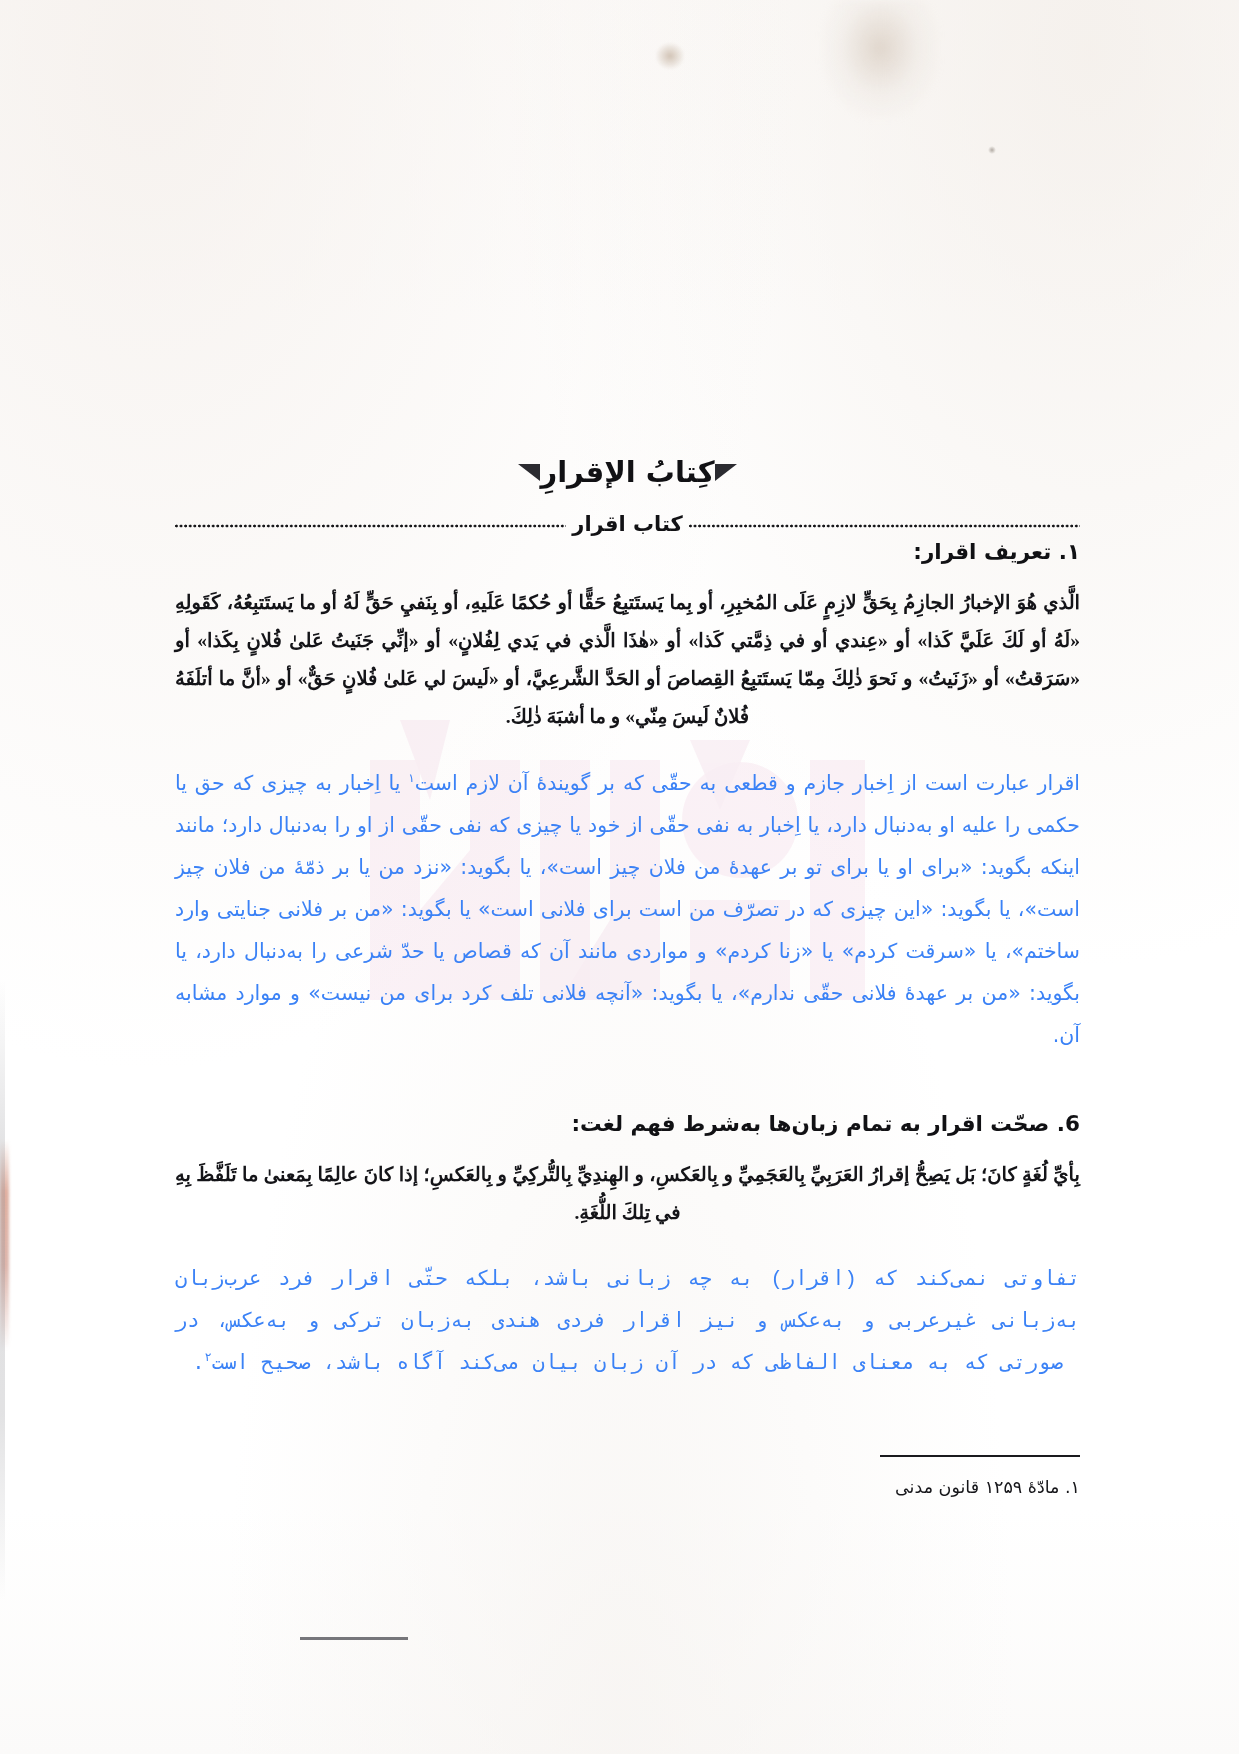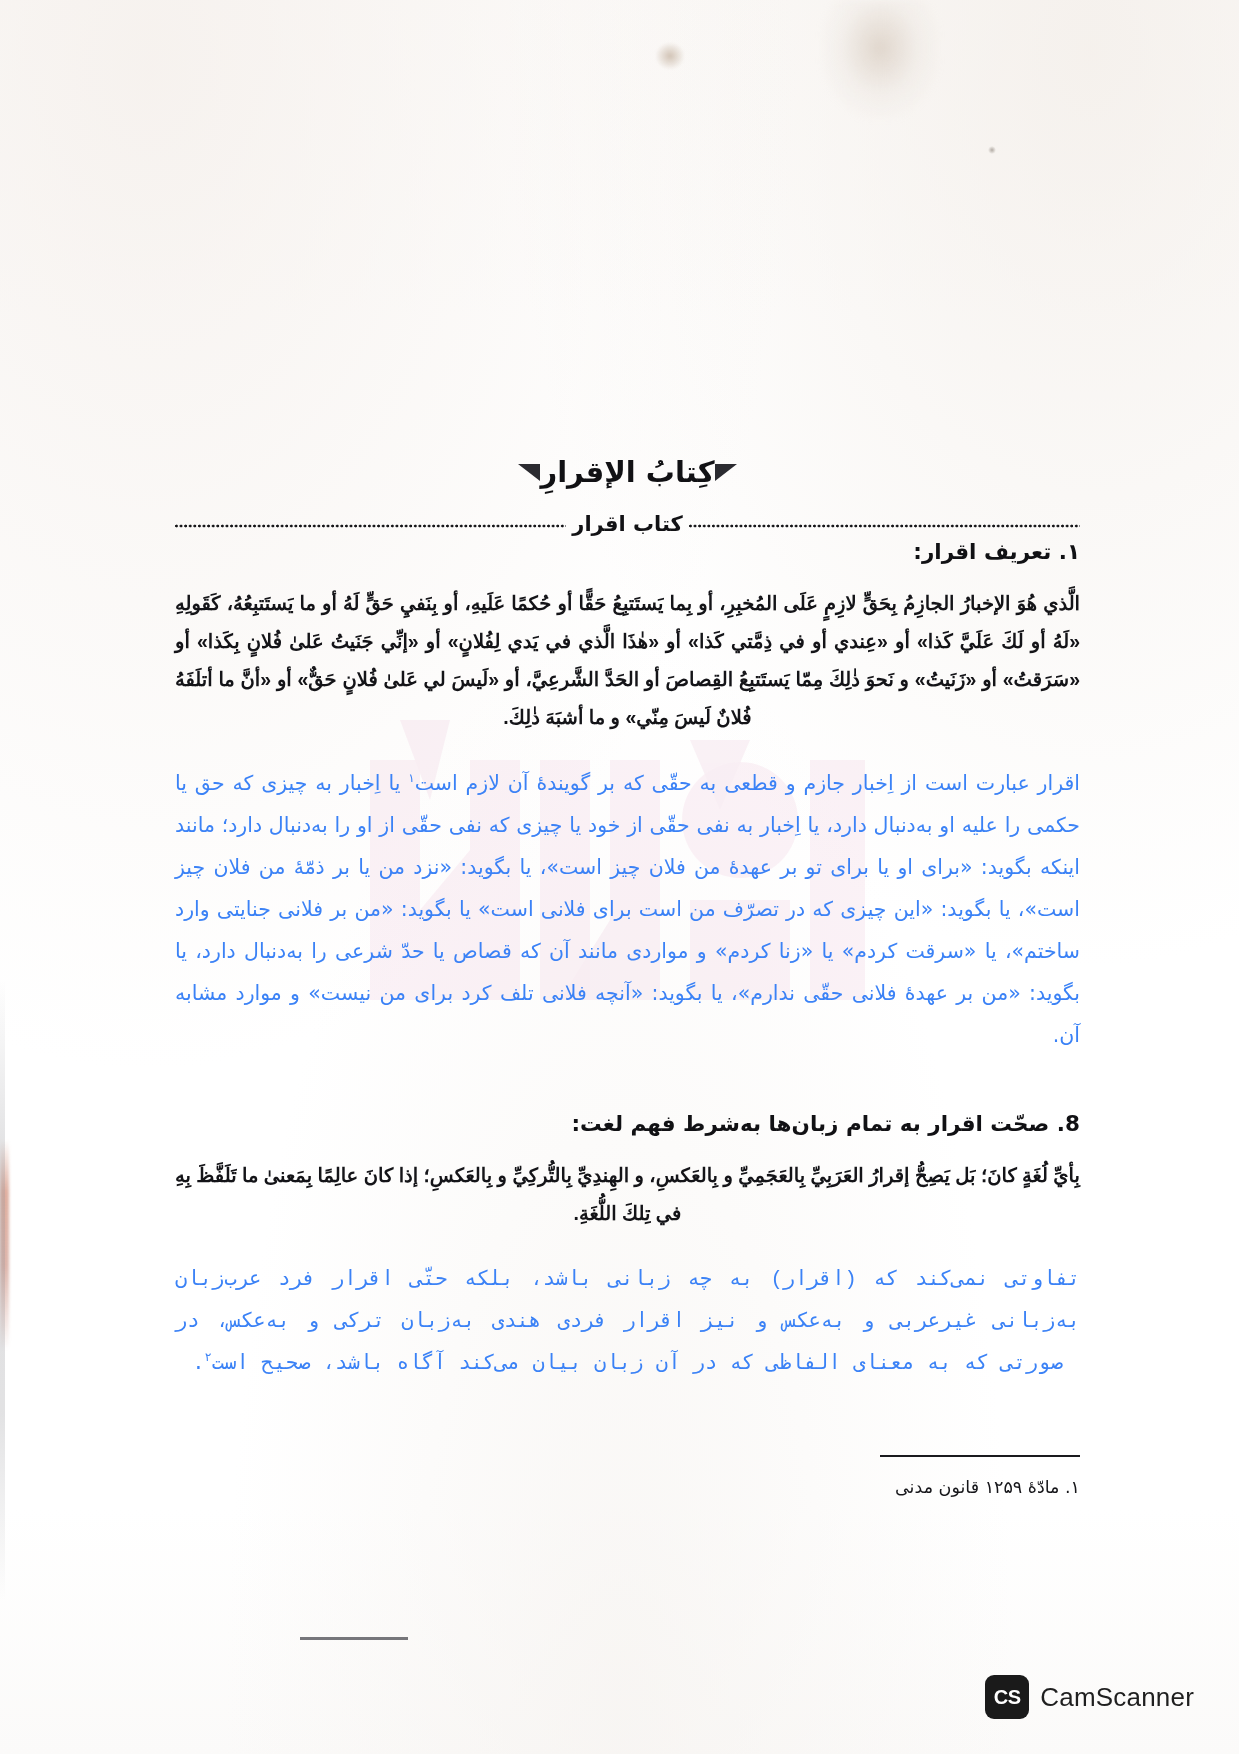--- a/index.html
+++ b/index.html
@@ -140,21 +140,21 @@
     font-size: 21.5px;
     font-weight: bold;
     color: #111114;
     text-align: right;
     line-height: 1.5;
   }
   .heading.second { margin-top: 52px; }
 
   .ar-block {
     margin-top: 16px;
-    font-family: Liberation Sans, sans-serif;
+    font-family: Liberation Serif, serif;
     font-size: 19.5px;
     line-height: 1.95;
     color: #141418;
     text-align: justify;
     text-align-last: center;
     direction: rtl;
     font-weight: 600;
   }
   .ar-block.two-line {
     text-align-last: center;
@@ -281,31 +281,27 @@
     <div class="subtitle-row">
       <span class="dotline"></span>
       <span class="subtitle-text">کتاب اقرار</span>
       <span class="dotline"></span>
     </div>
 
     <div class="heading">۱. تعریف اقرار:</div>
     <div class="ar-block">الَّذي هُوَ الإخبارُ الجازِمُ بِحَقٍّ لازِمٍ عَلَى المُخبِرِ، أو بِما يَستَتبِعُ حَقًّا أو حُكمًا عَلَيهِ، أو بِنَفيِ حَقٍّ لَهُ أو ما يَستَتبِعُهُ، كَقَولِهِ «لَهُ أو لَكَ عَلَيَّ كَذا» أو «عِندي أو في ذِمَّتي كَذا» أو «هٰذَا الَّذي في يَدي لِفُلانٍ» أو «إنِّي جَنَيتُ عَلىٰ فُلانٍ بِكَذا» أو «سَرَقتُ» أو «زَنَيتُ» و نَحوَ ذٰلِكَ مِمّا يَستَتبِعُ القِصاصَ أو الحَدَّ الشَّرعِيَّ، أو «لَيسَ لي عَلىٰ فُلانٍ حَقٌّ» أو «أنَّ ما أتلَفَهُ فُلانٌ لَيسَ مِنّي» و ما أشبَهَ ذٰلِكَ.</div>
     <div class="fa-block"><span>اقرار عبارت است از اِخبار جازم و قطعی به حقّی که بر گویندهٔ آن لازم است</span><sup class="fn">۱</sup><span> یا اِخبار به چیزی که حق یا حکمی را علیه او به‌دنبال دارد، یا اِخبار به نفی حقّی از خود یا چیزی که نفی حقّی از او را به‌دنبال دارد؛ مانند اینکه بگوید: «برای او یا برای تو بر عهدهٔ من فلان چیز است»، یا بگوید: «نزد من یا بر ذمّهٔ من فلان چیز است»، یا بگوید: «این چیزی که در تصرّف من است برای فلانی است» یا بگوید: «من بر فلانی جنایتی وارد ساختم»، یا «سرقت کردم» یا «زنا کردم» و مواردی مانند آن که قصاص یا حدّ شرعی را به‌دنبال دارد، یا بگوید: «من بر عهدهٔ فلانی حقّی ندارم»، یا بگوید: «آنچه فلانی تلف کرد برای من نیست» و موارد مشابه آن.</span></div>
 
-    <div class="heading second">8. صحّت اقرار به تمام زبان‌ها به‌شرط فهم لغت:</div>
+    <div class="heading second">6. صحّت اقرار به تمام زبان‌ها به‌شرط فهم لغت:</div>
     <div class="ar-block two-line">بِأيِّ لُغَةٍ كانَ؛ بَل يَصِحُّ إقرارُ العَرَبِيِّ بِالعَجَمِيِّ و بِالعَكسِ، و الهِندِيِّ بِالتُّركِيِّ و بِالعَكسِ؛ إذا كانَ عالِمًا بِمَعنىٰ ما تَلَفَّظَ بِهِ في تِلكَ اللُّغَةِ.</div>
     <div class="fa-block centered-last"><span>تفاوتی نمی‌کند که (اقرار) به چه زبانی باشد، بلکه حتّی اقرار فرد عرب‌زبان به‌زبانی غیرعربی و به‌عکس و نیز اقرار فردی هندی به‌زبان ترکی و به‌عکس، در صورتی که به معنای الفاظی که در آن زبان بیان می‌کند آگاه باشد، صحیح است</span><sup class="fn">۲</sup><span>.</span></div>
 
   </div>
 
   <div class="footnote-area">
     <div class="fn-rule"></div>
     <div class="fn-item">۱. مادّهٔ ۱۲۵۹ قانون مدنی</div>
   </div>
 
   <div class="fold-mark"></div>
 
-  <div class="camscanner">
-    <div class="cs-logo">CS</div>
-    <div class="cs-text">CamScanner</div>
-  </div>
 
 </div>
 
 </body></html>

